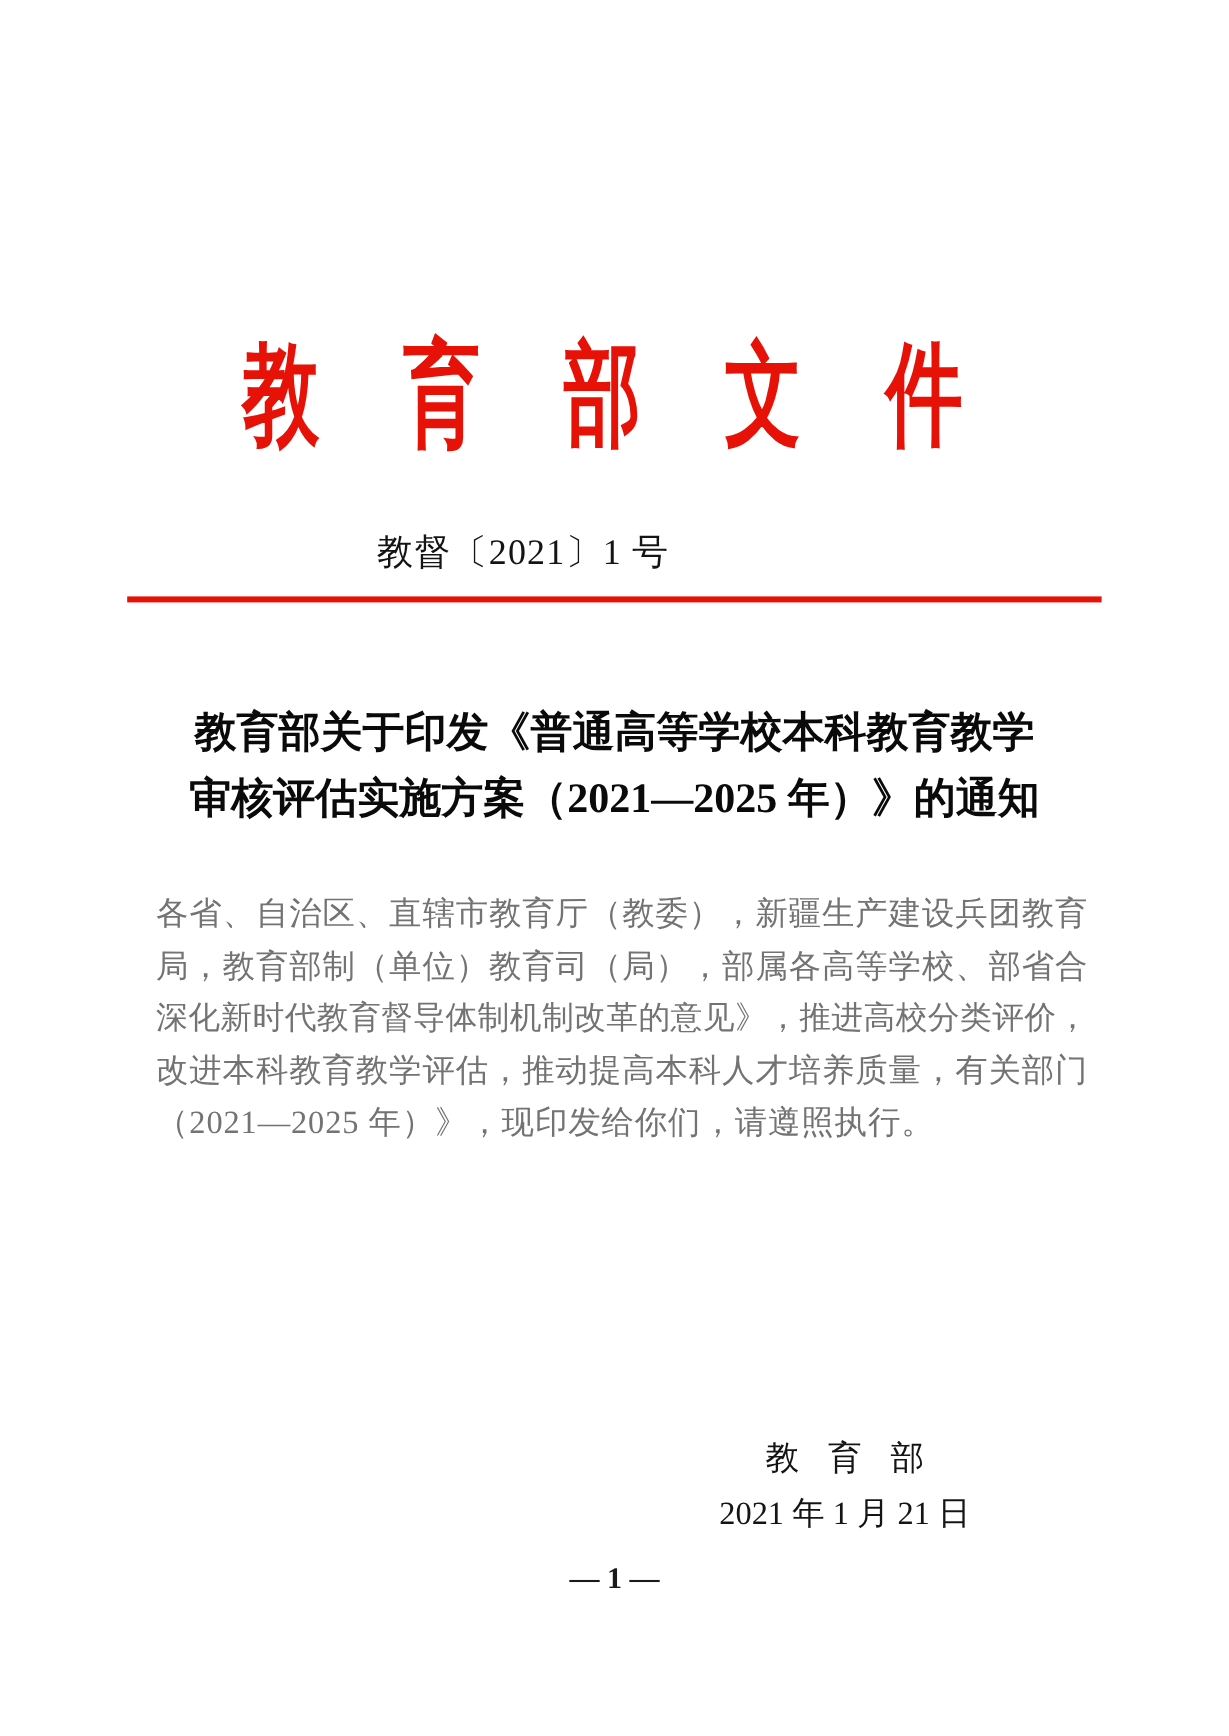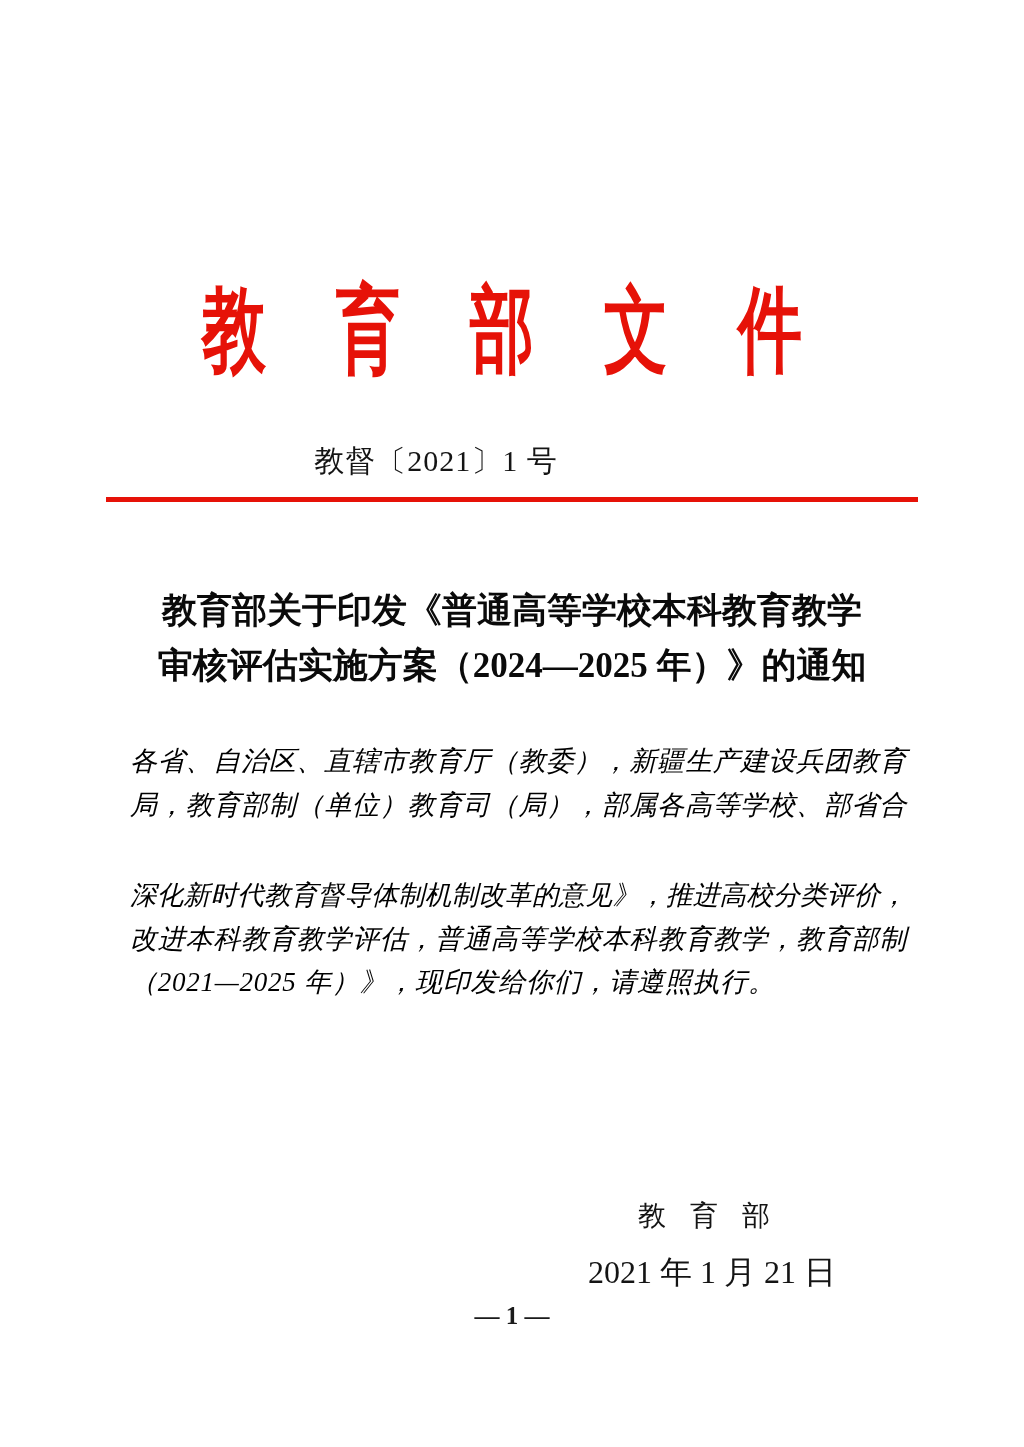--- a/index.html
+++ b/index.html
@@ -75,50 +75,49 @@
   }
 
   
   .doc-body {
     position: absolute;
     top: 740px;
     left: 130px;
     width: 780px;
     font-size: 27px;
     line-height: 43.5px;
-    color: #000000;
-    font-style: italic;
+    color: #737373;
   }
   .doc-body .line {
     white-space: nowrap;
     letter-spacing: 0.75px;
   }
   .doc-body .line.indent  { text-indent: 54px; }
-  .doc-body .line.squeeze { font-size: 26.5px; letter-spacing: 0.3px; margin-top: 47px; }
+  .doc-body .line.squeeze { font-size: 26.5px; letter-spacing: 0.3px; }
   .doc-body .line.stretch { letter-spacing: 7px; }
 
   
   .signature {
     position: absolute;
     top: 1196px;
     left: 588px;
     width: 232px;
     text-align: center;
   }
   .signature .agency {
     display: flex;
     justify-content: space-between;
     width: 132px;
     margin: 0 auto;
     font-size: 28px;
     line-height: 40px;
   }
   .signature .date {
-    margin-top: 16px;
-    font-size: 32px;
+    margin-top: 5px;
+    font-size: 27px;
     line-height: 40px;
     white-space: nowrap;
   }
 
   
   .page-footer {
     position: absolute;
     top: 1300px;
     left: 0;
     width: 1024px;
@@ -141,28 +140,28 @@
     <span class="hchar">文</span>
     <span class="hchar">件</span>
   </div>
 
   <div class="doc-number">教督〔2021〕1 号</div>
 
   <div class="red-line"></div>
 
   <div class="doc-title">
     <div>教育部关于印发《普通高等学校本科教育教学</div>
-    <div>审核评估实施方案（2024—2025 年）》的通知</div>
+    <div>审核评估实施方案（2021—2025 年）》的通知</div>
   </div>
 
   <div class="doc-body">
     <div class="line">各省、自治区、直辖市教育厅（教委），新疆生产建设兵团教育</div>
     <div class="line">局，教育部制（单位）教育司（局），部属各高等学校、部省合</div>
     <div class="line squeeze">深化新时代教育督导体制机制改革的意见》，推进高校分类评价，</div>
-    <div class="line">改进本科教育教学评估，普通高等学校本科教育教学，教育部制</div>
+    <div class="line">改进本科教育教学评估，推动提高本科人才培养质量，有关部门</div>
     <div class="line">（2021—2025 年）》，现印发给你们，请遵照执行。</div>
   </div>
 
   <div class="signature">
     <div class="agency">
       <span>教</span>
       <span>育</span>
       <span>部</span>
     </div>
     <div class="date">2021 年 1 月 21 日</div>

